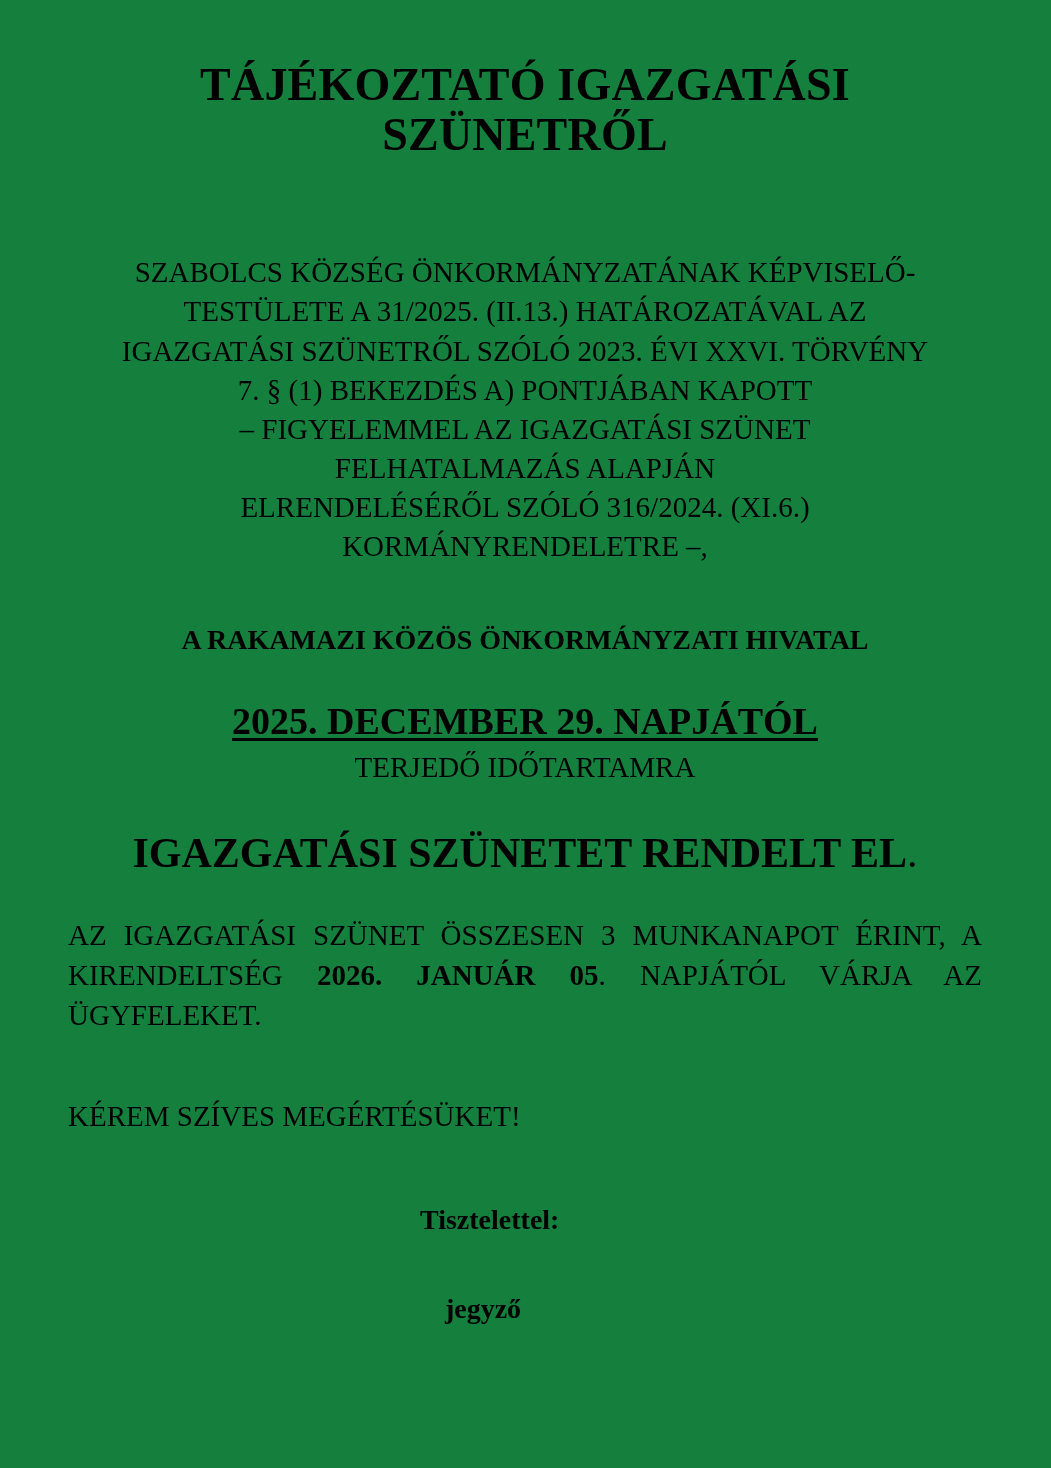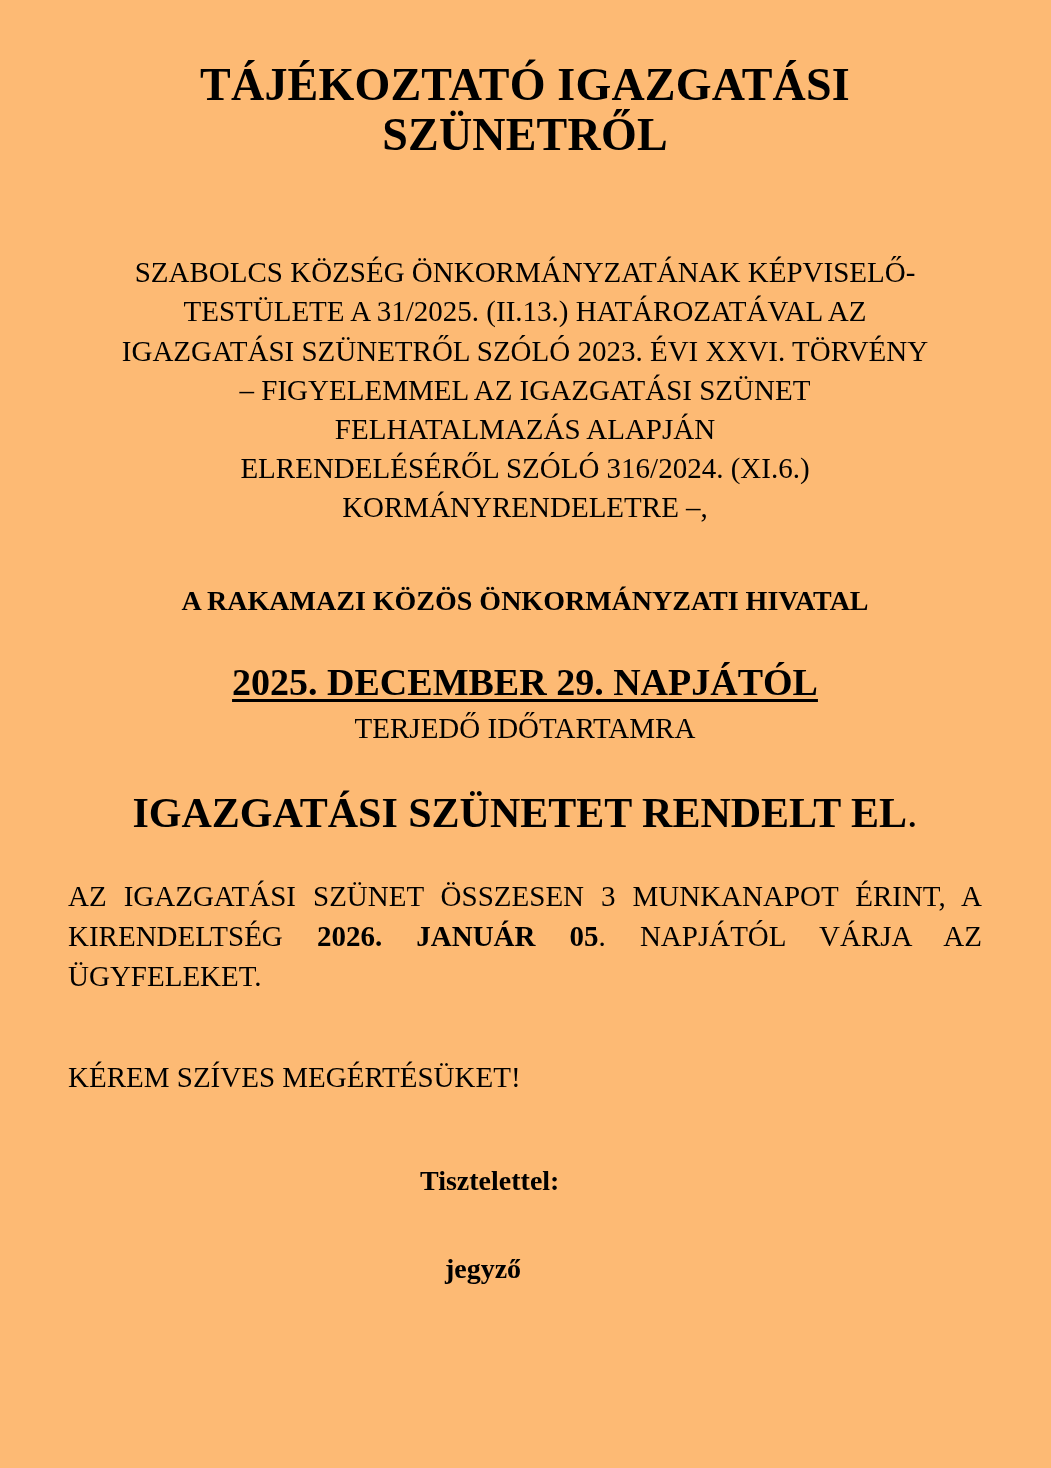--- a/index.html
+++ b/index.html
@@ -11,21 +11,21 @@
   body {
     font-family: "Liberation Serif", "DejaVu Serif", serif;
     color: #000000;
     -webkit-font-smoothing: antialiased;
   }
   .page {
     position: relative;
     width: 1051px;
     height: 1468px;
     margin: 0 auto;
-    background: #fdba74;
+    background: #15803d;
     overflow: hidden;
     box-sizing: border-box;
   }
   .content {
     position: absolute;
     left: 68px;
     top: 0;
     width: 914px;
   }
 
@@ -150,20 +150,21 @@
 
 <div class="page">
   <div class="content">
 
     <h1 class="doc-title">TÁJÉKOZTATÓ IGAZGATÁSI SZÜNETRŐL</h1>
 
     <div class="intro">
       <span class="ln">SZABOLCS KÖZSÉG ÖNKORMÁNYZATÁNAK KÉPVISELŐ-</span>
       <span class="ln">TESTÜLETE A 31/2025. (II.13.) HATÁROZATÁVAL AZ</span>
       <span class="ln">IGAZGATÁSI SZÜNETRŐL SZÓLÓ 2023. ÉVI XXVI. TÖRVÉNY</span>
+      <span class="ln">7. § (1) BEKEZDÉS A) PONTJÁBAN KAPOTT</span>
       <span class="ln">– FIGYELEMMEL AZ IGAZGATÁSI SZÜNET</span>
       <span class="ln">FELHATALMAZÁS ALAPJÁN</span>
       <span class="ln">ELRENDELÉSÉRŐL SZÓLÓ 316/2024. (XI.6.)</span>
       <span class="ln">KORMÁNYRENDELETRE –,</span>
     </div>
 
     <div class="office">
       <span class="ln">A RAKAMAZI KÖZÖS ÖNKORMÁNYZATI HIVATAL</span>
     </div>
 

